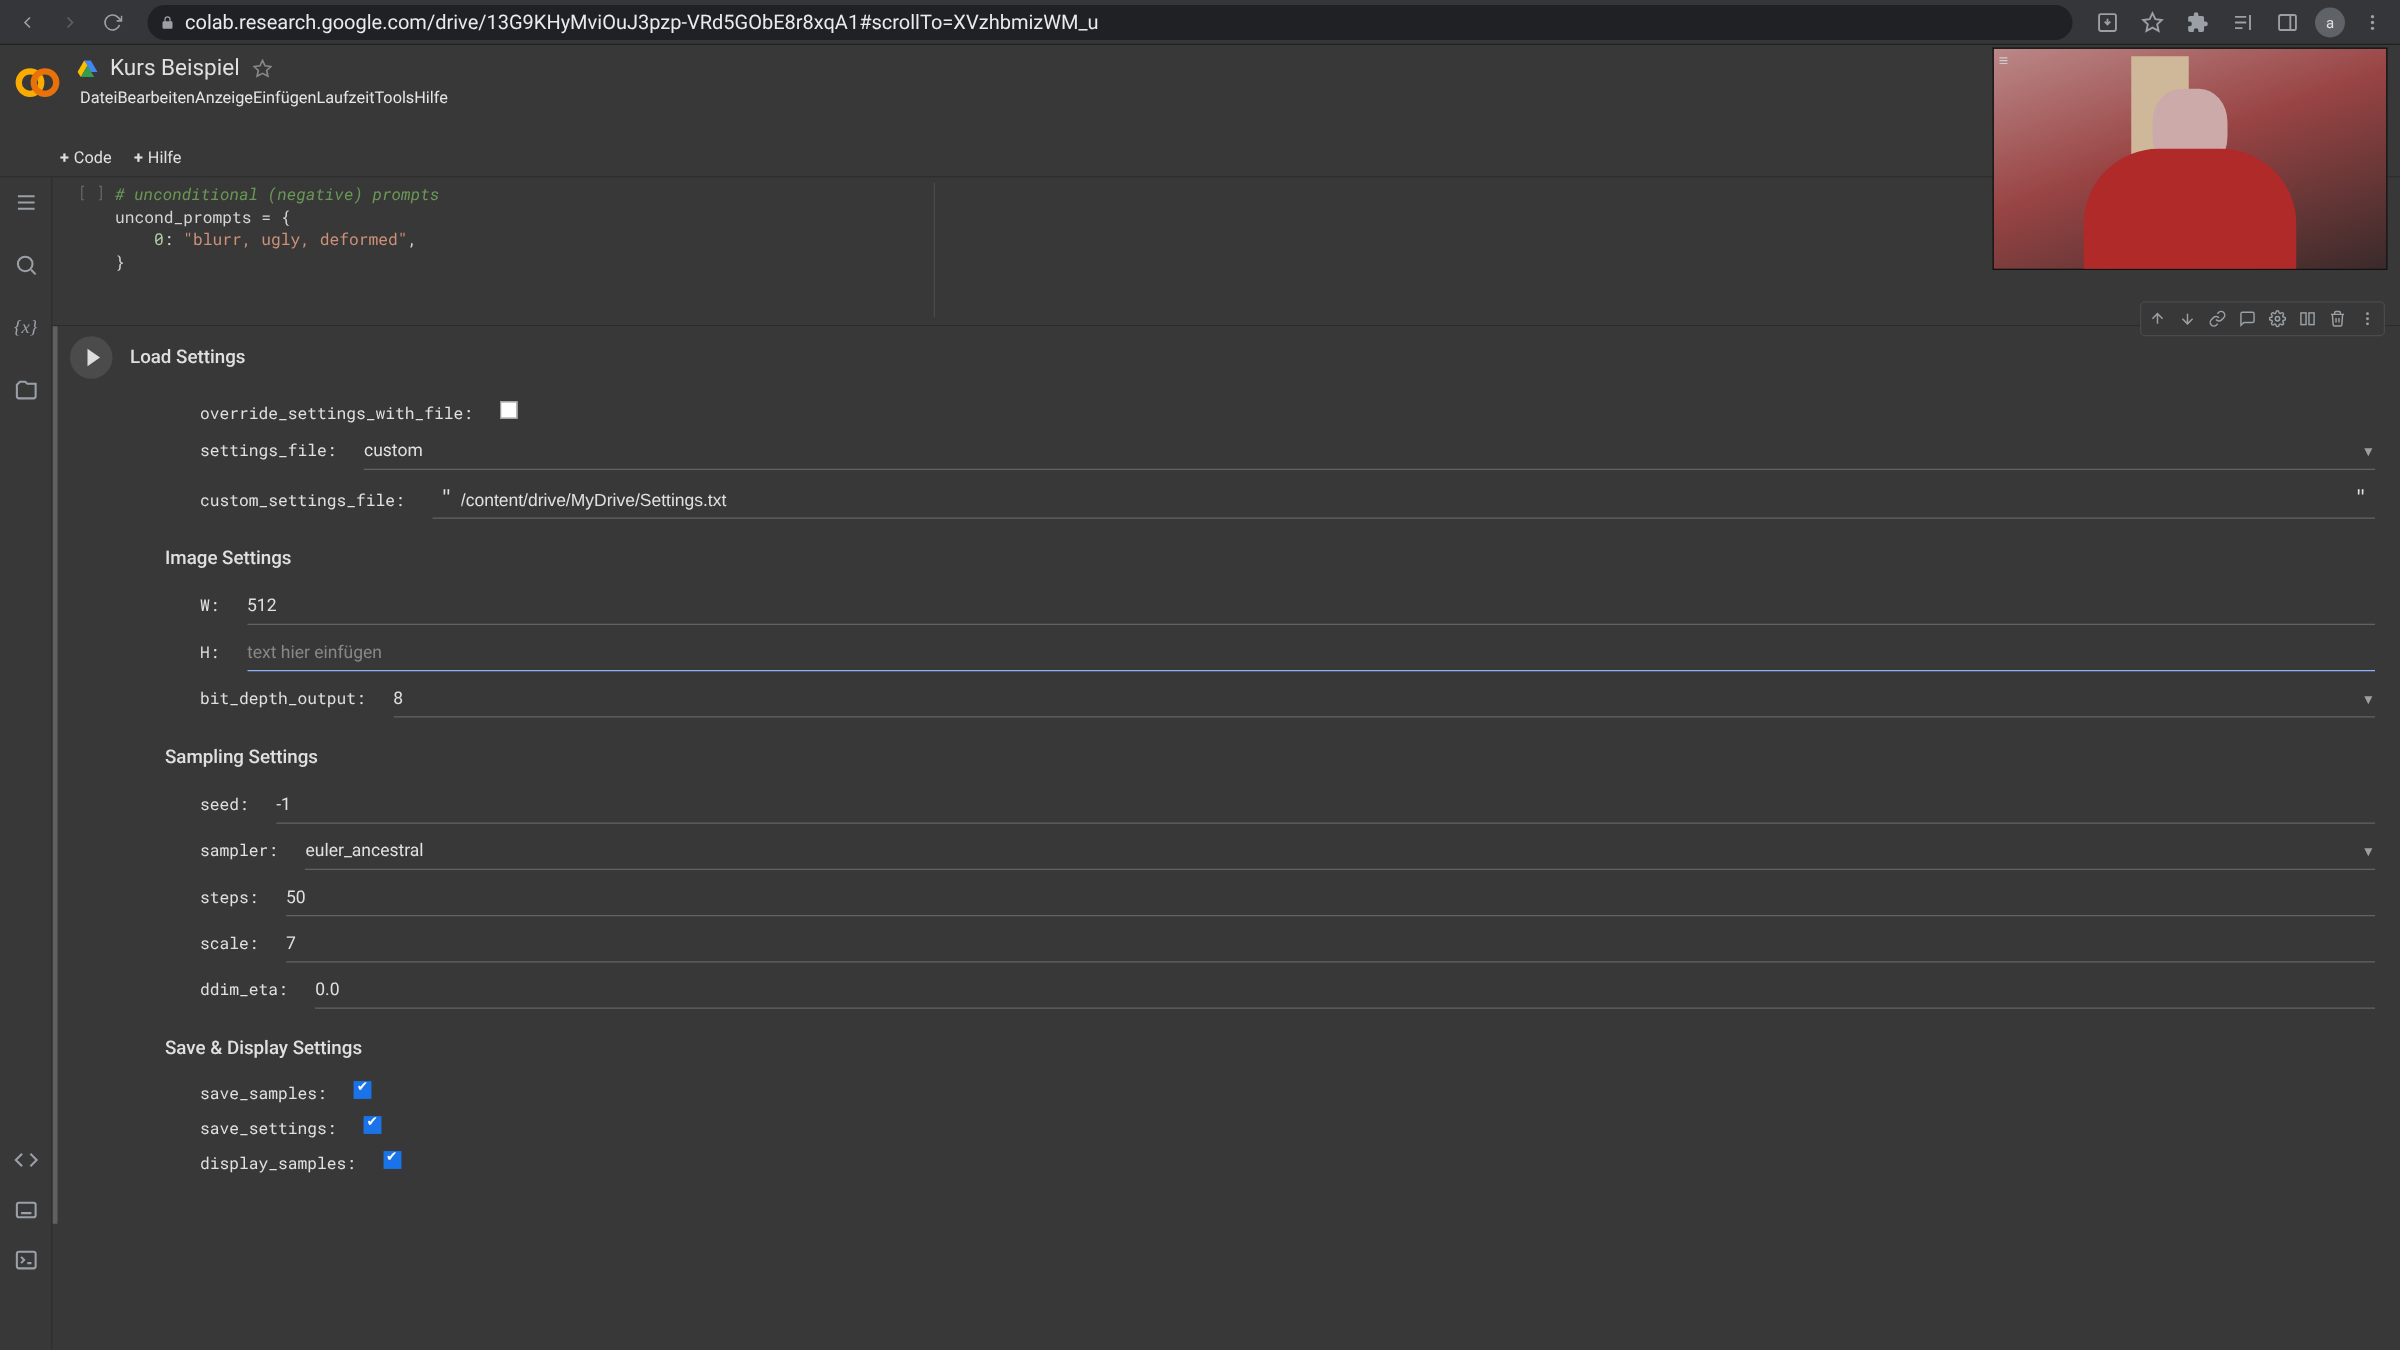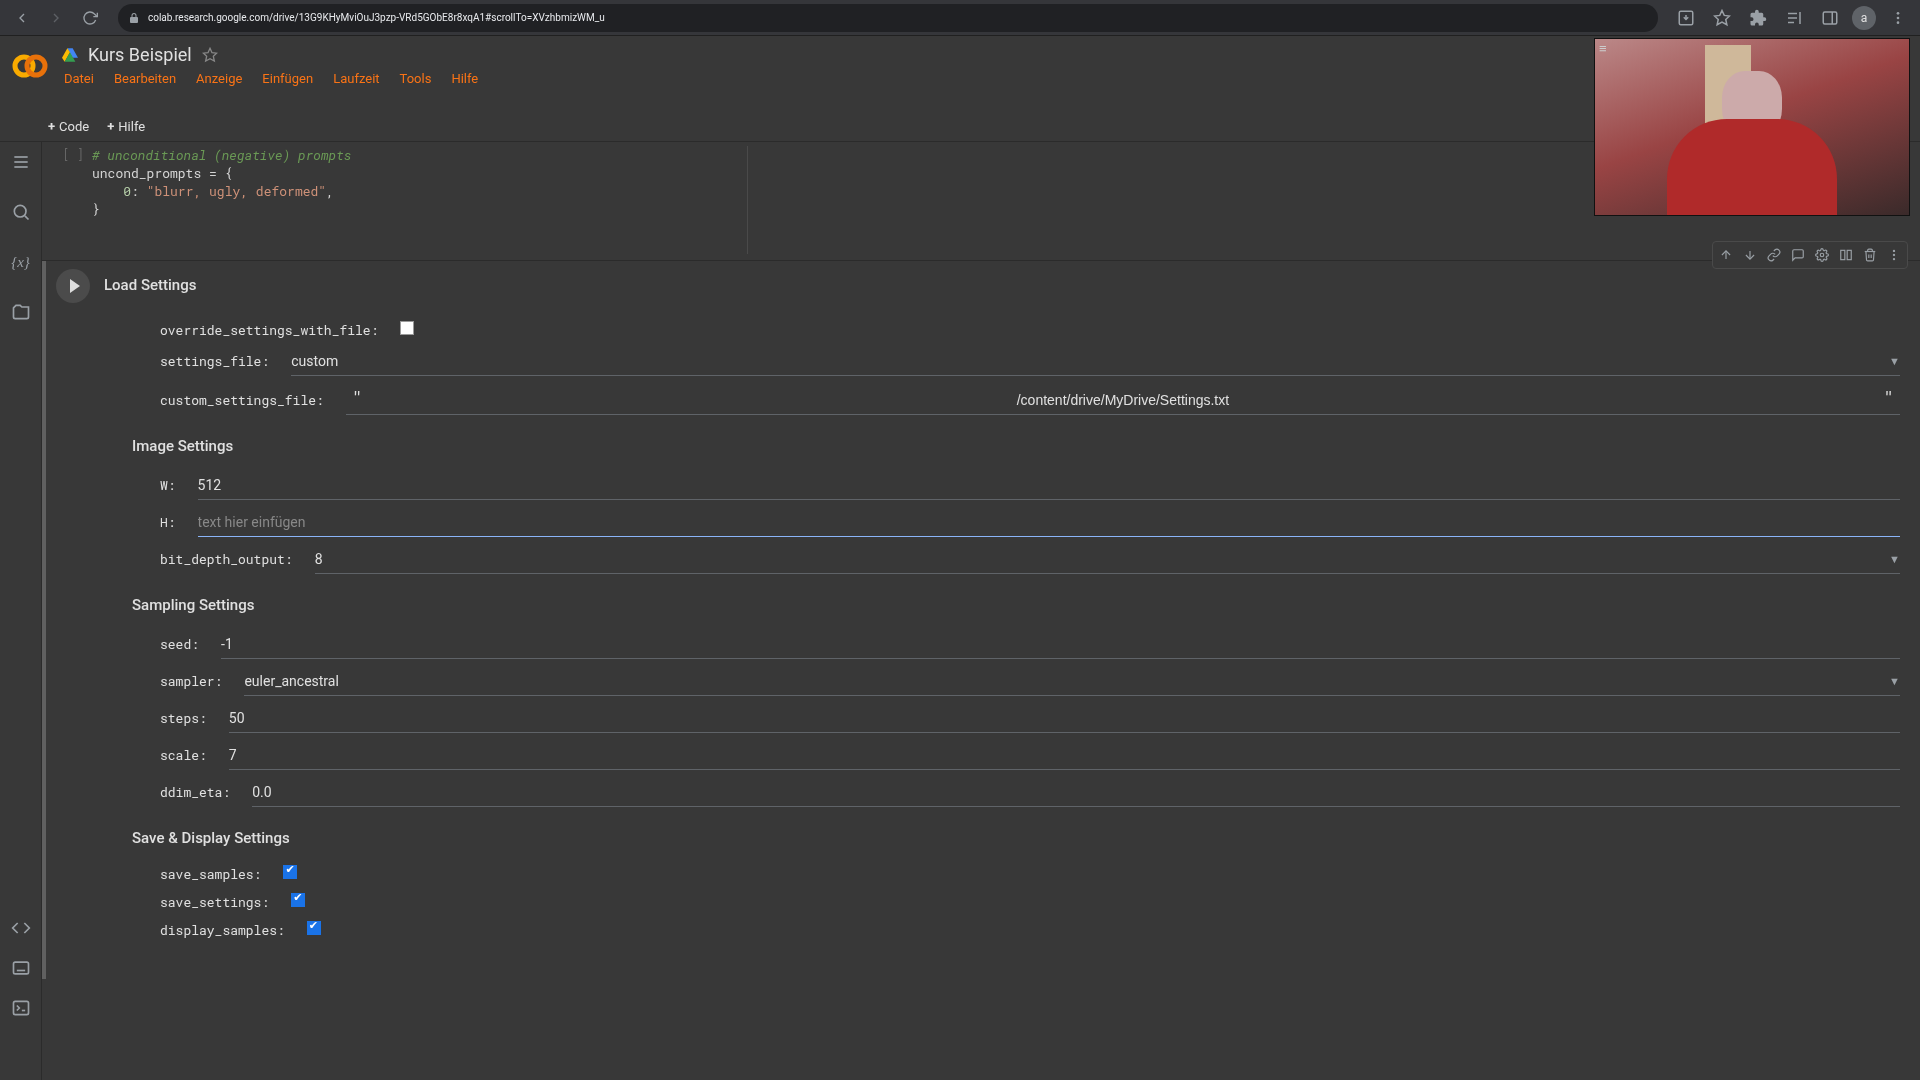--- a/index.html
+++ b/index.html
@@ -1,37 +1,37 @@
 <!DOCTYPE html>
 <html><head>
 <meta charset="utf-8">
 <style>
   * { margin: 0; padding: 0; box-sizing: border-box; }
   body { font-family: Roboto, "Segoe UI", Arial, sans-serif; background: #383838; color: #e0e0e0; font-size: 13px; overflow: hidden; width:1920px; height:1080px; }
   
   
   .browser-bar { height: 36px; background: #35363a; display:flex; align-items:center; padding: 4px 8px; gap:6px; border-bottom:1px solid #202020; }
   .br-btn { width:28px; height:28px; display:flex; align-items:center; justify-content:center; color:#9aa0a6; border-radius:50%; }
-  .addr-bar { flex:1; background:#202124; border-radius:14px; height:28px; display:flex; align-items:center; padding:0 10px; color:#e8eaed; font-size:10px; gap:8px; margin:0 8px; }
+  .addr-bar { flex:1; background:#202124; border-radius:14px; height:28px; display:flex; align-items:center; padding:0 10px; color:#e8eaed; font-size:16px; gap:8px; margin:0 8px; }
   .lock-ico { color:#9aa0a6; font-size:12px; }
   .url-text { white-space:nowrap; overflow:hidden; text-overflow:ellipsis; }
   .br-right { display:flex; align-items:center; gap:8px; color:#9aa0a6; }
   .br-right .ic { width:28px; height:28px; display:flex; align-items:center; justify-content:center; }
   .avatar { width:24px; height:24px; border-radius:50%; background:#5f6368; display:flex; align-items:center; justify-content:center; font-size:12px; color:#e0e0e0;}
 
   
   .colab-header { height:76px; background:#383838; display:flex; padding: 4px 16px 0 12px; }
   .colab-logo { width:40px; height:40px; margin-top:8px; margin-right:10px; }
   .colab-logo-shape { width:36px; height:36px; position:relative; }
   .header-center { flex:1; display:flex; flex-direction:column; }
   .title-row { display:flex; align-items:center; gap:10px; padding-top:4px;}
   .drive-ico { width:16px; height:16px; }
   .doc-title { font-size:18px; color:#e0e0e0; }
   .star-ico { color:#888; font-size:14px; }
-  .menu-row { display:flex; gap:20px; padding: 6px 0 8px 2px; font-size:13px; color:#f97316; }
+  .menu-row { display:flex; padding: 6px 0 8px 2px; font-size:13px; color:#e5e5e5; }
   .menu-item { cursor:pointer; }
   .header-right { display:flex; align-items:flex-start; gap:10px; padding-top:6px; margin-left:auto; }
   .collapse-ic { width:24px; height:24px; display:flex; align-items:center; justify-content:center; color:#9aa0a6;}
 
   
   .toolbar { height:30px; background:#383838; display:flex; align-items:center; padding:0 16px 0 48px; gap:18px; font-size:13px; border-bottom:1px solid #2b2b2b;}
   .tb-btn { color:#e0e0e0; cursor:pointer; display:flex; align-items:center; gap:4px;}
   .tb-btn .plus { font-weight:bold; }
 
   
@@ -70,21 +70,21 @@
   .field-input { flex:1; background:transparent; border:none; border-bottom:1px solid #5f6368; color:#e0e0e0; font-family:Roboto,sans-serif; font-size:14px; padding:4px 0 6px 0; outline:none;}
   .field-input::placeholder { color:#888; }
   .select-wrap { flex:1; position:relative; border-bottom:1px solid #5f6368;}
   .select-wrap .val { font-size:14px; padding:4px 0 6px 0; display:block; color:#e0e0e0;}
   .select-caret { position:absolute; right:0; top:6px; color:#9aa0a6; font-size:11px;}
   .checkbox { width:14px; height:14px; appearance:none; background:#fff; border:1px solid #999; position:relative; cursor:pointer; display:inline-block; vertical-align:middle;}
   .checkbox:checked { background:#1a73e8; border-color:#1a73e8;}
   .checkbox:checked::after { content:"✔"; position:absolute; top:-3px; left:1px; color:#fff; font-size:11px;}
   .quoted-input-wrap { flex:1; display:flex; align-items:baseline; border-bottom:1px solid #5f6368;}
   .quoted-input-wrap .quote { font-family:'Roboto Mono',monospace; font-size:18px; color:#e0e0e0; padding:0 6px;}
-  .quoted-input { flex:1; background:transparent; border:none; color:#e0e0e0; font-size:14px; padding:4px 0 6px 0; outline:none;text-align:center;}
+  .quoted-input { flex:1; background:transparent; border:none; color:#e0e0e0; font-size:14px; padding:4px 0 6px 0; outline:none;}
 
   
   .webcam { position:absolute; top:38px; right:10px; width:316px; height:178px; background:linear-gradient(160deg,#b88 0%,#944 45%,#3a2a2a 100%); border:1px solid #111; z-index:100; display:flex; align-items:flex-end; justify-content:center; overflow:hidden;}
   .webcam .door { position:absolute; left:110px; top:6px; width:46px; height:126px; background:#cfb89a;}
   .webcam .torso { width:170px; height:110px; background:#b02a2a; border-radius:60px 60px 0 0; margin-bottom:-14px; position:relative;}
   .webcam .head { position:absolute; top:32px; left:50%; transform:translateX(-50%); width:60px; height:70px; background:#caa; border-radius:38% 38% 46% 46%; }
   .webcam .menubar { position:absolute; top:2px; left:4px; color:#ccc; font-size:13px;}
   
   svg { display:block; }
 </style>

